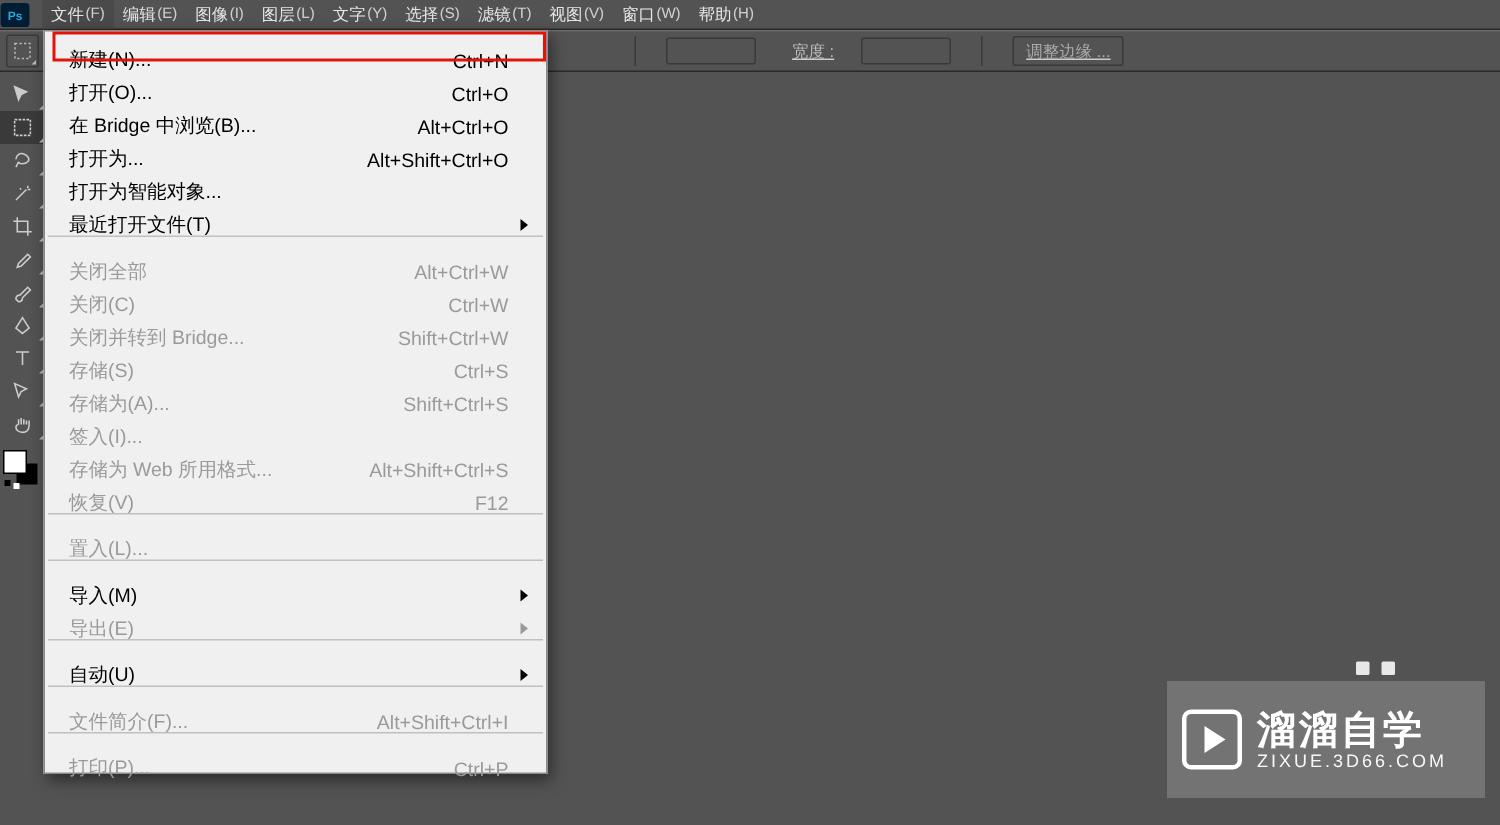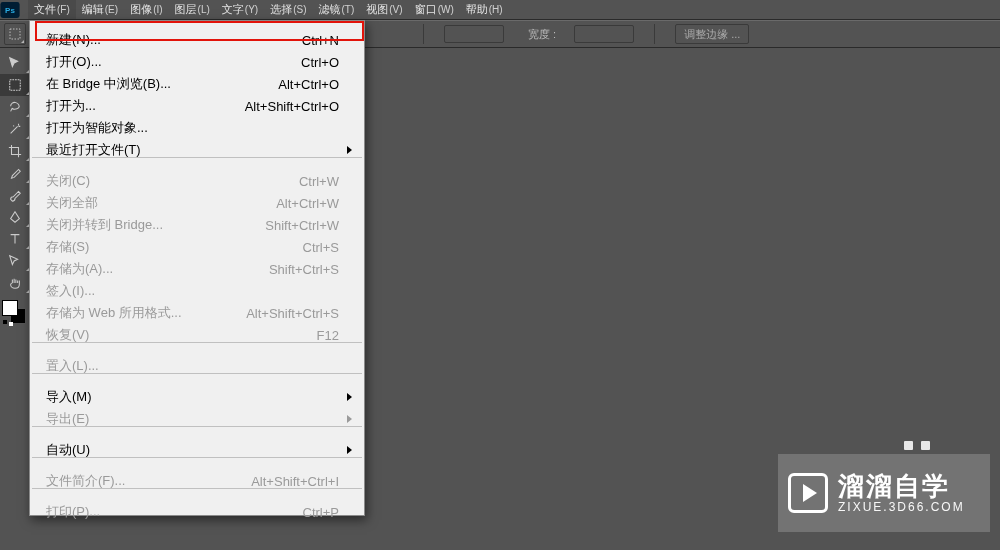--- a/index.html
+++ b/index.html
@@ -3,21 +3,21 @@
 <meta charset="utf-8">
 <style>
 * { margin:0; padding:0; box-sizing:border-box; font-family:"Microsoft YaHei","Segoe UI",sans-serif; }
 body { width:1000px; height:550px; overflow:hidden; background:#535353; position:relative; }
 .menubar { height:20px; background:#535353; display:flex; align-items:center; font-size:11px; color:#e6e6e6; border-bottom:1px solid #2a2a2a;}
 .ps-logo { width:28px; height:20px; display:flex; align-items:center; }
 .ps-logo svg { width:20px; height:16px; }
 .menu-item { padding:4px 6px; height:100%; display:flex; align-items:center; cursor:default; }
 .menu-item.open { background:#4a4a4a; }
 .access { font-size:10px; opacity:.85; margin-left:1px;}
-.optionbar { height:28px; background:#535353; border-top:1px solid #6a6a6a; border-bottom:1px solid #2a2a2a; display:flex; align-items:center; padding-left:4px; font-size:11px; color:#ccc; gap:18px;}
+.optionbar { height:28px; background:#535353; border-top:1px solid #6a6a6a; border-bottom:1px solid #2a2a2a; display:flex; align-items:center; padding-left:4px; font-size:11px; color:#ccc; gap:18px;text-decoration:underline;}
 .opt-tool { width:22px; height:22px; background:#535353; border:1px solid #3a3a3a; border-radius:2px; display:flex; align-items:center; justify-content:center; position:relative;}
 .opt-tool::after{content:"";position:absolute;right:1px;bottom:1px;width:0;height:0;border-right:3px solid #bbb;border-top:3px solid transparent;}
 .opt-sep{width:1px;height:20px;background:#3a3a3a;margin:0 2px;}
 .opt-btn{height:20px;background:#535353;border:1px solid #3a3a3a;border-radius:2px;padding:0 8px;display:flex;align-items:center;font-size:11px;color:#aaa;}
 .opt-field{height:18px;width:60px;background:#535353;border:1px solid #3a3a3a;border-radius:2px;}
 .opt-label{color:#bbb;font-size:11px;margin-left:6px;}
 .toolbox { position:absolute; left:0; top:48px; width:30px; background:#535353; border-right:1px solid #2a2a2a; display:flex; flex-direction:column; padding-top:4px;}
 .tool { width:30px; height:22px; display:flex; align-items:center; justify-content:center; position:relative; cursor:default;}
 .tool.active{background:#3a3a3a;}
 .tool .tri{position:absolute;right:1px;bottom:1px;width:0;height:0;border-right:3px solid #bbb;border-top:3px solid transparent;}
@@ -217,27 +217,27 @@
       <span class="sc"></span>
       <span style="width: 13px;"></span>
     </div>
     <div class="dd-row">
       <span class="lab">最近打开文件(T)</span>
       <span class="sc"></span>
       <span class="arr"></span>
     </div>
     <div class="dd-sep"></div>
     <div class="dd-row disabled">
+      <span class="lab">关闭全部</span>
+      <span class="sc">Alt+Ctrl+W</span>
+      <span style="width: 13px;"></span>
+    </div>
+    <div class="dd-row disabled">
       <span class="lab">关闭(C)</span>
       <span class="sc">Ctrl+W</span>
-      <span style="width: 13px;"></span>
-    </div>
-    <div class="dd-row disabled">
-      <span class="lab">关闭全部</span>
-      <span class="sc">Alt+Ctrl+W</span>
       <span style="width: 13px;"></span>
     </div>
     <div class="dd-row disabled">
       <span class="lab">关闭并转到 Bridge...</span>
       <span class="sc">Shift+Ctrl+W</span>
       <span style="width: 13px;"></span>
     </div>
     <div class="dd-row disabled">
       <span class="lab">存储(S)</span>
       <span class="sc">Ctrl+S</span>

